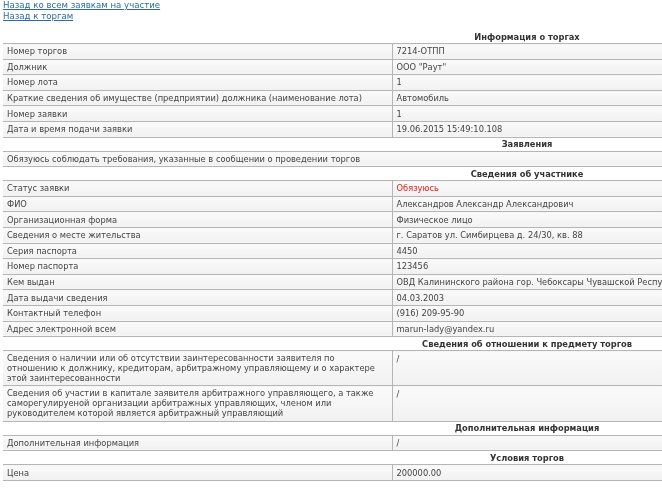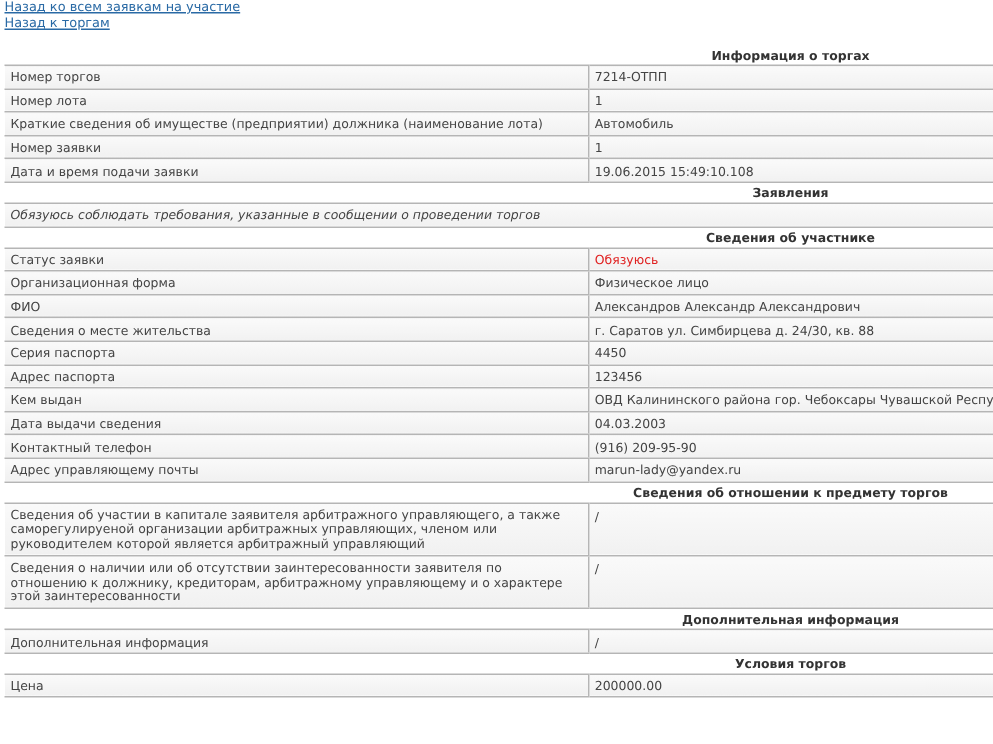--- a/index.html
+++ b/index.html
@@ -23,21 +23,21 @@
     background: linear-gradient(to bottom, #fafafa, #f1f1f1);
     white-space: nowrap; overflow: hidden;
   }
   table.info td.val { border-left: 1px solid #b5b5b5; }
   table.info tr.sec td {
     background: #ffffff; border: none; font-weight: bold; color: #333;
     text-align: center; height: 13px; padding-left: 389px; padding-right: 0;
   }
   table.info tr.multi td { white-space: normal; vertical-align: top; padding-top: 3px; padding-bottom: 2px; height: auto; }
   table.info tr.multi td.lbl { line-height: 9.8px; }
-  table.info tr.full td { border-left: none; font-style: italic; }
+  table.info tr.full td { border-left: none; }
   .red { color: #e02020; }
 </style>
 </head>
 <body>
 
 <div class="links">
   <a href="#">Назад ко всем заявкам на участие</a>
   <a href="#">Назад к торгам</a>
 </div>
 
@@ -46,20 +46,24 @@
       <col class="c1">
       <col class="c2">
     </colgroup>
   <tbody>
     <tr class="sec">
       <td colspan="2">Информация о торгах</td>
     </tr>
     <tr>
         <td class="lbl">Номер торгов</td>
         <td class="val">7214-ОТПП</td>
+      </tr>
+    <tr>
+        <td class="lbl">Должник</td>
+        <td class="val">ООО "Раут"</td>
       </tr>
     <tr>
         <td class="lbl">Номер лота</td>
         <td class="val">1</td>
       </tr>
     <tr>
         <td class="lbl">Краткие сведения об имуществе (предприятии) должника (наименование лота)</td>
         <td class="val">Автомобиль</td>
       </tr>
     <tr>
@@ -79,65 +83,65 @@
     </tr>
 
     <tr class="sec">
       <td colspan="2">Сведения об участнике</td>
     </tr>
     <tr>
         <td class="lbl">Статус заявки</td>
         <td class="val red" style="color: rgb(224, 32, 32);">Обязуюсь</td>
       </tr>
     <tr>
+        <td class="lbl">ФИО</td>
+        <td class="val">Александров Александр Александрович</td>
+      </tr>
+    <tr>
         <td class="lbl">Организационная форма</td>
         <td class="val">Физическое лицо</td>
-      </tr>
-    <tr>
-        <td class="lbl">ФИО</td>
-        <td class="val">Александров Александр Александрович</td>
       </tr>
     <tr>
         <td class="lbl">Сведения о месте жительства</td>
         <td class="val">г. Саратов ул. Симбирцева д. 24/30, кв. 88</td>
       </tr>
     <tr>
         <td class="lbl">Серия паспорта</td>
         <td class="val">4450</td>
       </tr>
     <tr>
-        <td class="lbl">Адрес паспорта</td>
+        <td class="lbl">Номер паспорта</td>
         <td class="val">123456</td>
       </tr>
     <tr>
         <td class="lbl">Кем выдан</td>
         <td class="val">ОВД Калининского района гор. Чебоксары Чувашской Республики</td>
       </tr>
     <tr>
         <td class="lbl">Дата выдачи сведения</td>
         <td class="val">04.03.2003</td>
       </tr>
     <tr>
         <td class="lbl">Контактный телефон</td>
         <td class="val">(916) 209-95-90</td>
       </tr>
     <tr>
-        <td class="lbl">Адрес управляющему почты</td>
+        <td class="lbl">Адрес электронной всем</td>
         <td class="val">marun-lady@yandex.ru</td>
       </tr>
 
     <tr class="sec">
       <td colspan="2">Сведения об отношении к предмету торгов</td>
     </tr>
     <tr class="multi">
-        <td class="lbl">Сведения об участии в капитале заявителя арбитражного управляющего, а также саморегулируеной организации арбитражных управляющих, членом или руководителем которой является арбитражный управляющий</td>
+        <td class="lbl">Сведения о наличии или об отсутствии заинтересованности заявителя по отношению к должнику, кредиторам, арбитражному управляющему и о характере этой заинтересованности</td>
         <td class="val">/</td>
       </tr>
     <tr class="multi">
-        <td class="lbl">Сведения о наличии или об отсутствии заинтересованности заявителя по отношению к должнику, кредиторам, арбитражному управляющему и о характере этой заинтересованности</td>
+        <td class="lbl">Сведения об участии в капитале заявителя арбитражного управляющего, а также саморегулируеной организации арбитражных управляющих, членом или руководителем которой является арбитражный управляющий</td>
         <td class="val">/</td>
       </tr>
 
     <tr class="sec">
       <td colspan="2">Дополнительная информация</td>
     </tr>
     <tr>
         <td class="lbl">Дополнительная информация</td>
         <td class="val">/</td>
       </tr>

